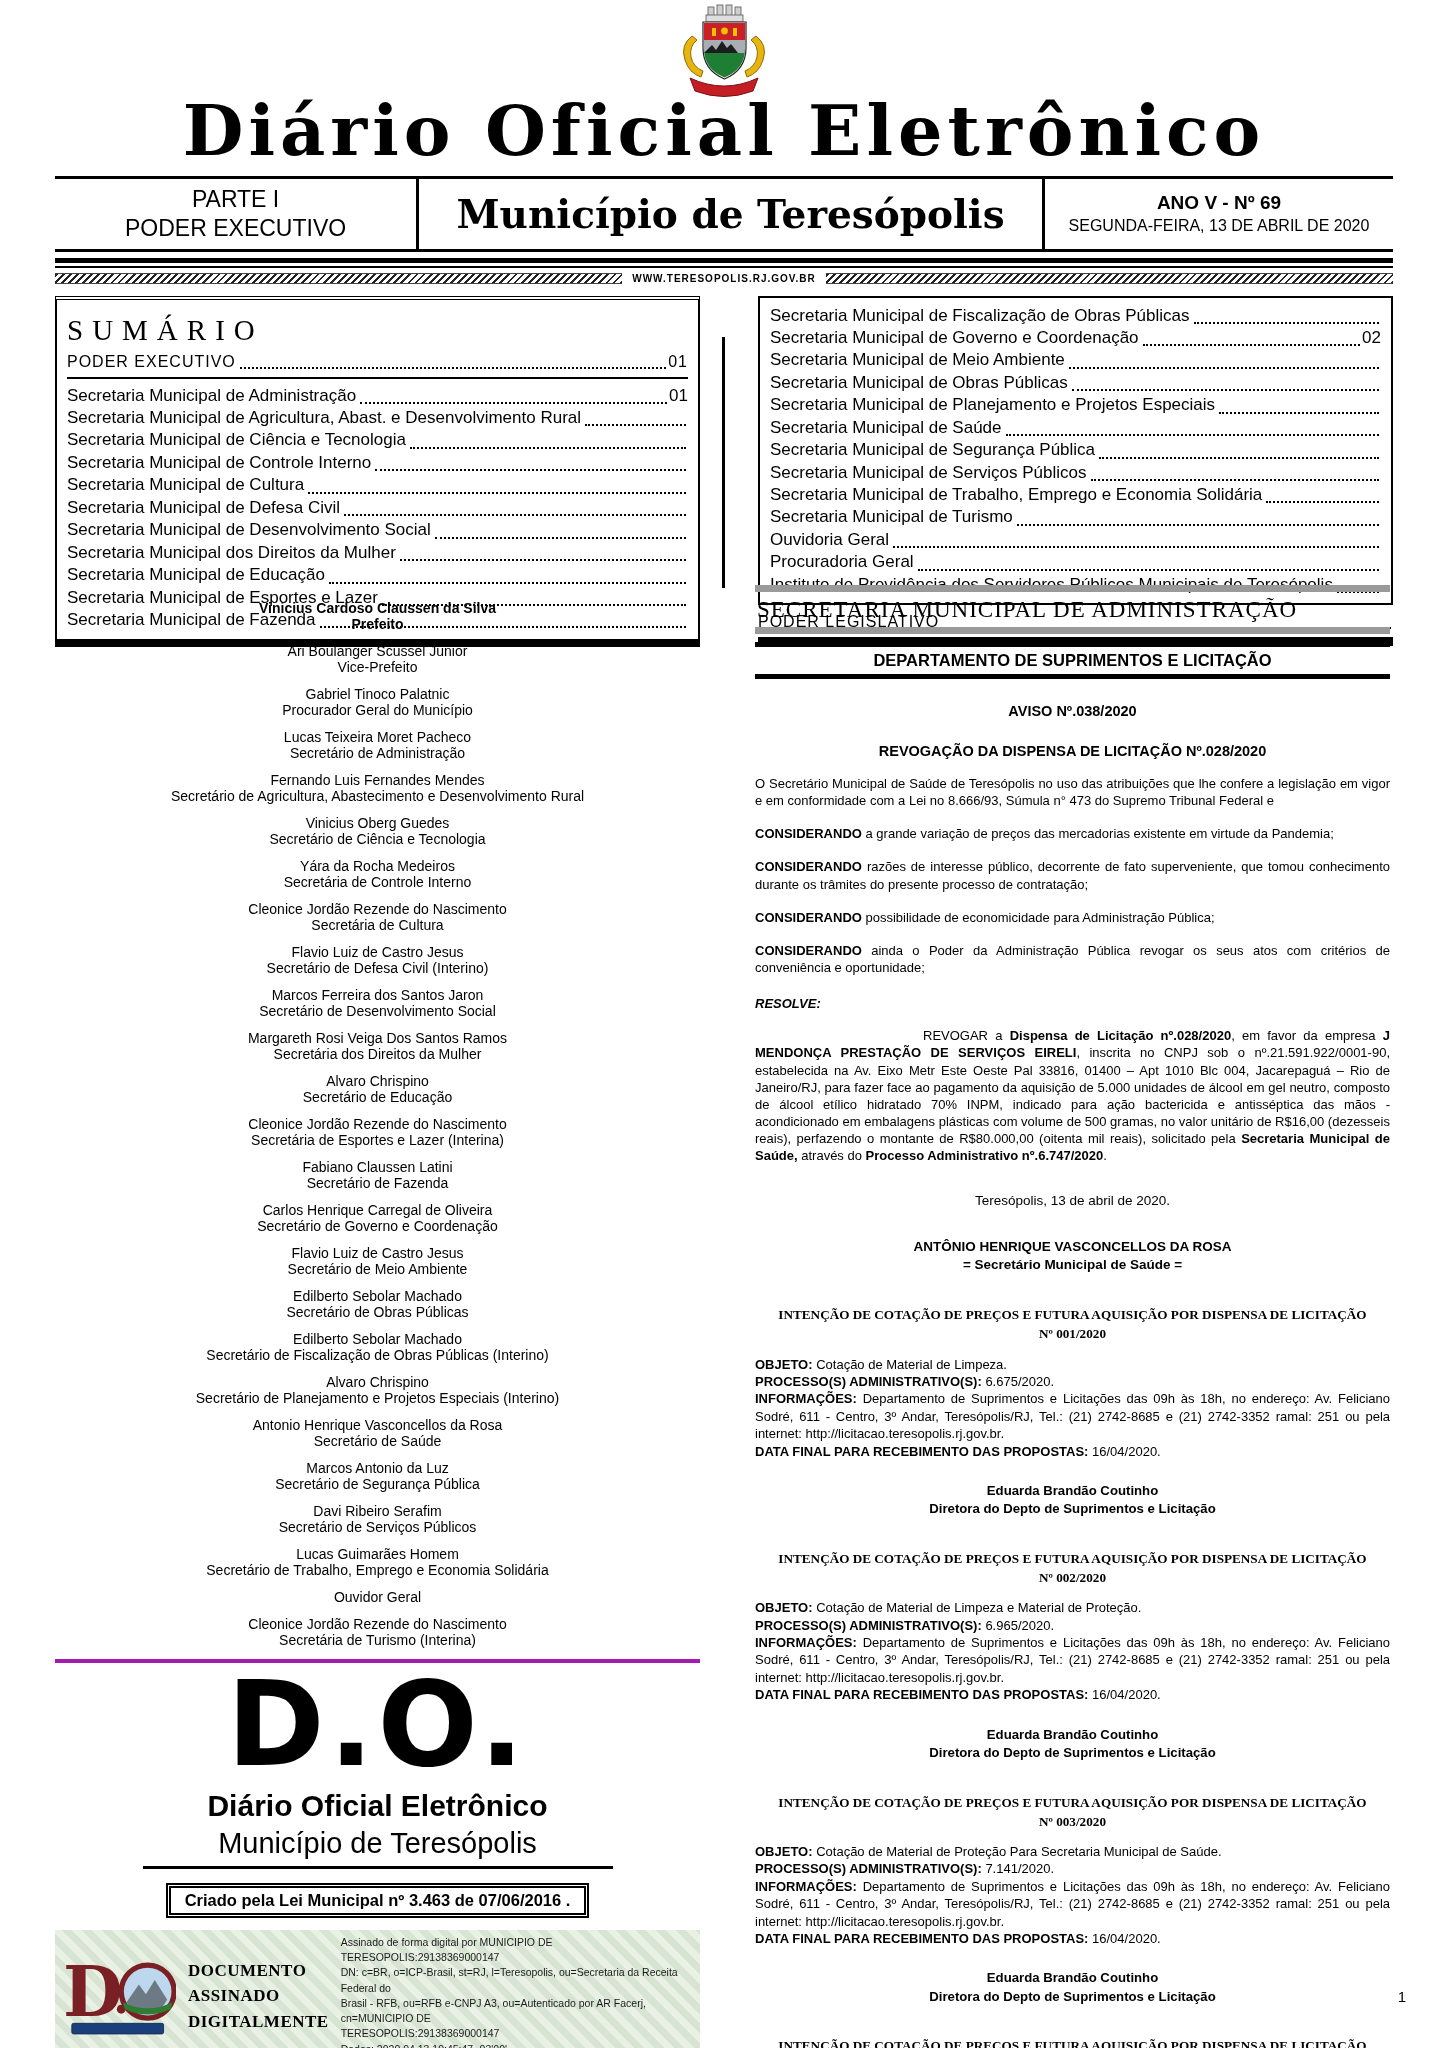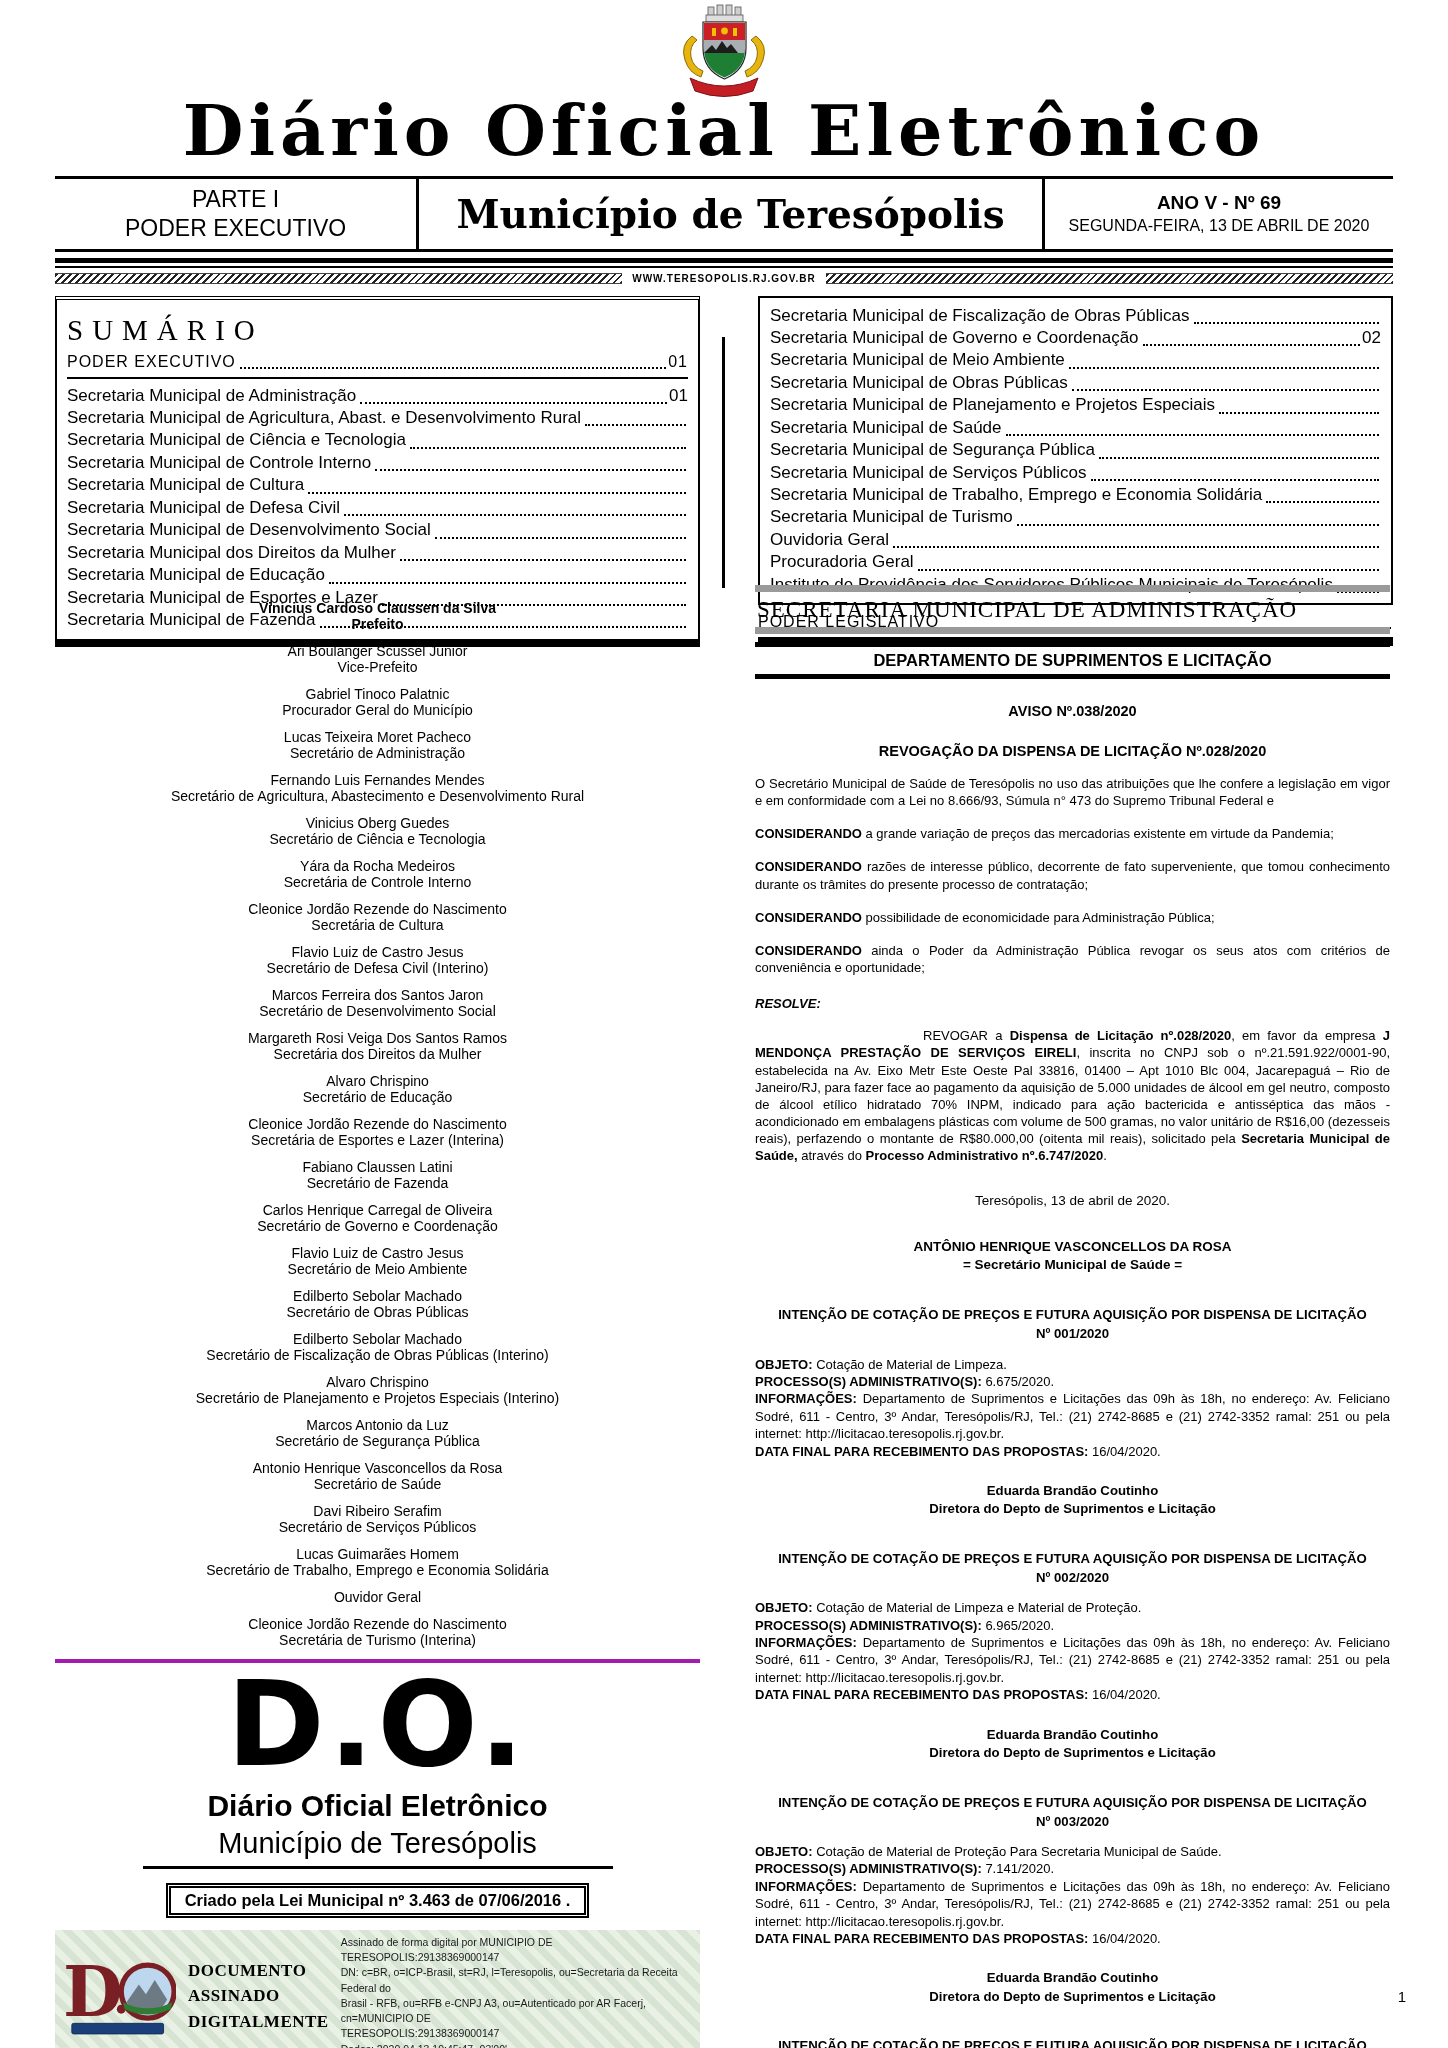--- a/index.html
+++ b/index.html
@@ -68,21 +68,21 @@
   .section-title{font-family:"Liberation Serif",serif;font-size:23px;letter-spacing:1px;padding:5px 2px 4px;}
   .dept-box{margin-top:8px;border-top:5px solid #000;border-bottom:5px solid #000;padding:4px 0;
     text-align:center;font-weight:bold;font-size:16.5px;}
   .c-title{text-align:center;font-weight:bold;font-size:14.5px;margin-top:24px;}
   .body-p{font-size:13px;line-height:1.32;text-align:justify;margin-top:16px;}
   .resolve{font-weight:bold;font-size:13px;margin-top:20px;font-style:italic;}
   .revogar{text-indent:168px;}
   .dateline{text-align:center;font-size:13.5px;margin-top:28px;}
   .signer{text-align:center;font-weight:bold;font-size:13.5px;line-height:1.4;margin-top:30px;}
   .intent{margin-top:30px;}
-  .intent-title{text-align:center;font-weight:bold;font-size:13.2px;line-height:1.45;}
+  .intent-title{text-align:center;font-weight:bold;font-size:13.2px;line-height:1.45;font-family:Liberation Serif, serif;}
   .intent-body{margin-top:12px;font-size:13px;line-height:1.34;text-align:justify;}
   .intent-signer{text-align:center;font-weight:bold;font-size:13.2px;line-height:1.4;margin-top:22px;}
   .page-num{position:absolute;right:42px;top:1988px;font-size:15px;}
 </style>
 </head>
 <body>
 
 <div class="page">
 
   <div class="head-wrap">
@@ -344,26 +344,26 @@
       </div>
         <div class="official">
         <div>Edilberto Sebolar Machado</div>
         <div>Secretário de Fiscalização de Obras Públicas (Interino)</div>
       </div>
         <div class="official">
         <div>Alvaro Chrispino</div>
         <div>Secretário de Planejamento e Projetos Especiais (Interino)</div>
       </div>
         <div class="official">
+        <div>Antonio Henrique Vasconcellos da Rosa</div>
+        <div>Secretário de Saúde</div>
+      </div>
+        <div class="official">
         <div>Marcos Antonio da Luz</div>
         <div>Secretário de Segurança Pública</div>
-      </div>
-        <div class="official">
-        <div>Antonio Henrique Vasconcellos da Rosa</div>
-        <div>Secretário de Saúde</div>
       </div>
         <div class="official">
         <div>Davi Ribeiro Serafim</div>
         <div>Secretário de Serviços Públicos</div>
       </div>
         <div class="official">
         <div>Lucas Guimarães Homem</div>
         <div>Secretário de Trabalho, Emprego e Economia Solidária</div>
       </div>
         <div class="official">

